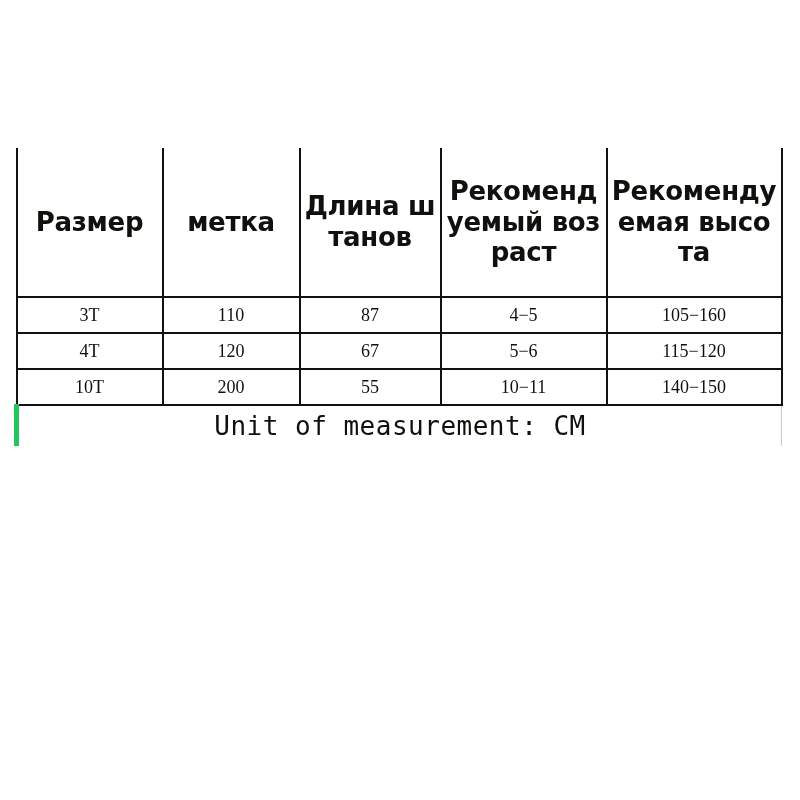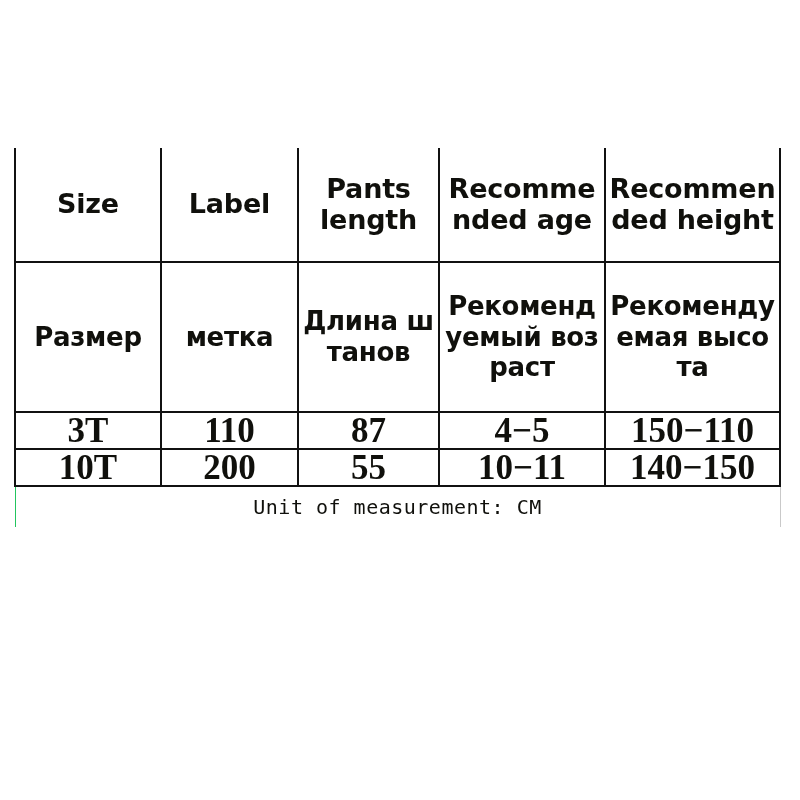--- a/index.html
+++ b/index.html
@@ -64,72 +64,52 @@
     font-weight: bold;
     font-size: 26px;
     line-height: 1.18;
     letter-spacing: -0.3px;
   }
 
   tr.data td {
     height: 34px;
     border-bottom: 2px solid #111111;
     font-family: "Liberation Serif", "DejaVu Serif", serif;
-    font-weight: bold;
-    font-size: 35px;
+    font-weight: normal;
+    font-size: 18px;
     line-height: 1;
   }
 
   
   tr.footer td {
     height: 40px;
-    border-left: 1px solid #22c55e;
+    border-left: 5px solid #22c55e;
     border-right: 1px solid #c9c9c9;
     border-bottom: none;
     font-family: "DejaVu Sans Mono", monospace;
-    font-size: 20px;
+    font-size: 26px;
     letter-spacing: 0.5px;
     color: #10100c;
   }
 
   .hline { display: block; }
 </style>
 </head>
 <body>
 
 <div id="size-chart">
   <table class="chart">
     <colgroup>
       <col class="c-size">
       <col class="c-label">
       <col class="c-pants">
       <col class="c-age">
       <col class="c-height">
     </colgroup>
     <tbody>
-      <tr class="head-en">
-        <td>
-            <span class="hline">Size</span>
-          </td>
-        <td>
-            <span class="hline">Label</span>
-          </td>
-        <td>
-            <span class="hline">Pants</span>
-            <span class="hline">length</span>
-          </td>
-        <td>
-            <span class="hline">Recomme</span>
-            <span class="hline">nded age</span>
-          </td>
-        <td>
-            <span class="hline">Recommen</span>
-            <span class="hline">ded height</span>
-          </td>
-      </tr>
       <tr class="head-ru">
         <td>
             <span class="hline">Размер</span>
           </td>
         <td>
             <span class="hline">метка</span>
           </td>
         <td>
             <span class="hline">Длина ш</span>
             <span class="hline">танов</span>
@@ -144,21 +124,28 @@
             <span class="hline">емая высо</span>
             <span class="hline">та</span>
           </td>
       </tr>
 
       <tr class="data">
           <td>3T</td>
           <td>110</td>
           <td>87</td>
           <td>4−5</td>
-          <td>150−110</td>
+          <td>105−160</td>
+        </tr>
+        <tr class="data">
+          <td>4T</td>
+          <td>120</td>
+          <td>67</td>
+          <td>5−6</td>
+          <td>115−120</td>
         </tr>
         <tr class="data">
           <td>10T</td>
           <td>200</td>
           <td>55</td>
           <td>10−11</td>
           <td>140−150</td>
         </tr>
         <tr class="footer">
         <td colspan="5">Unit of measurement: CM</td>

